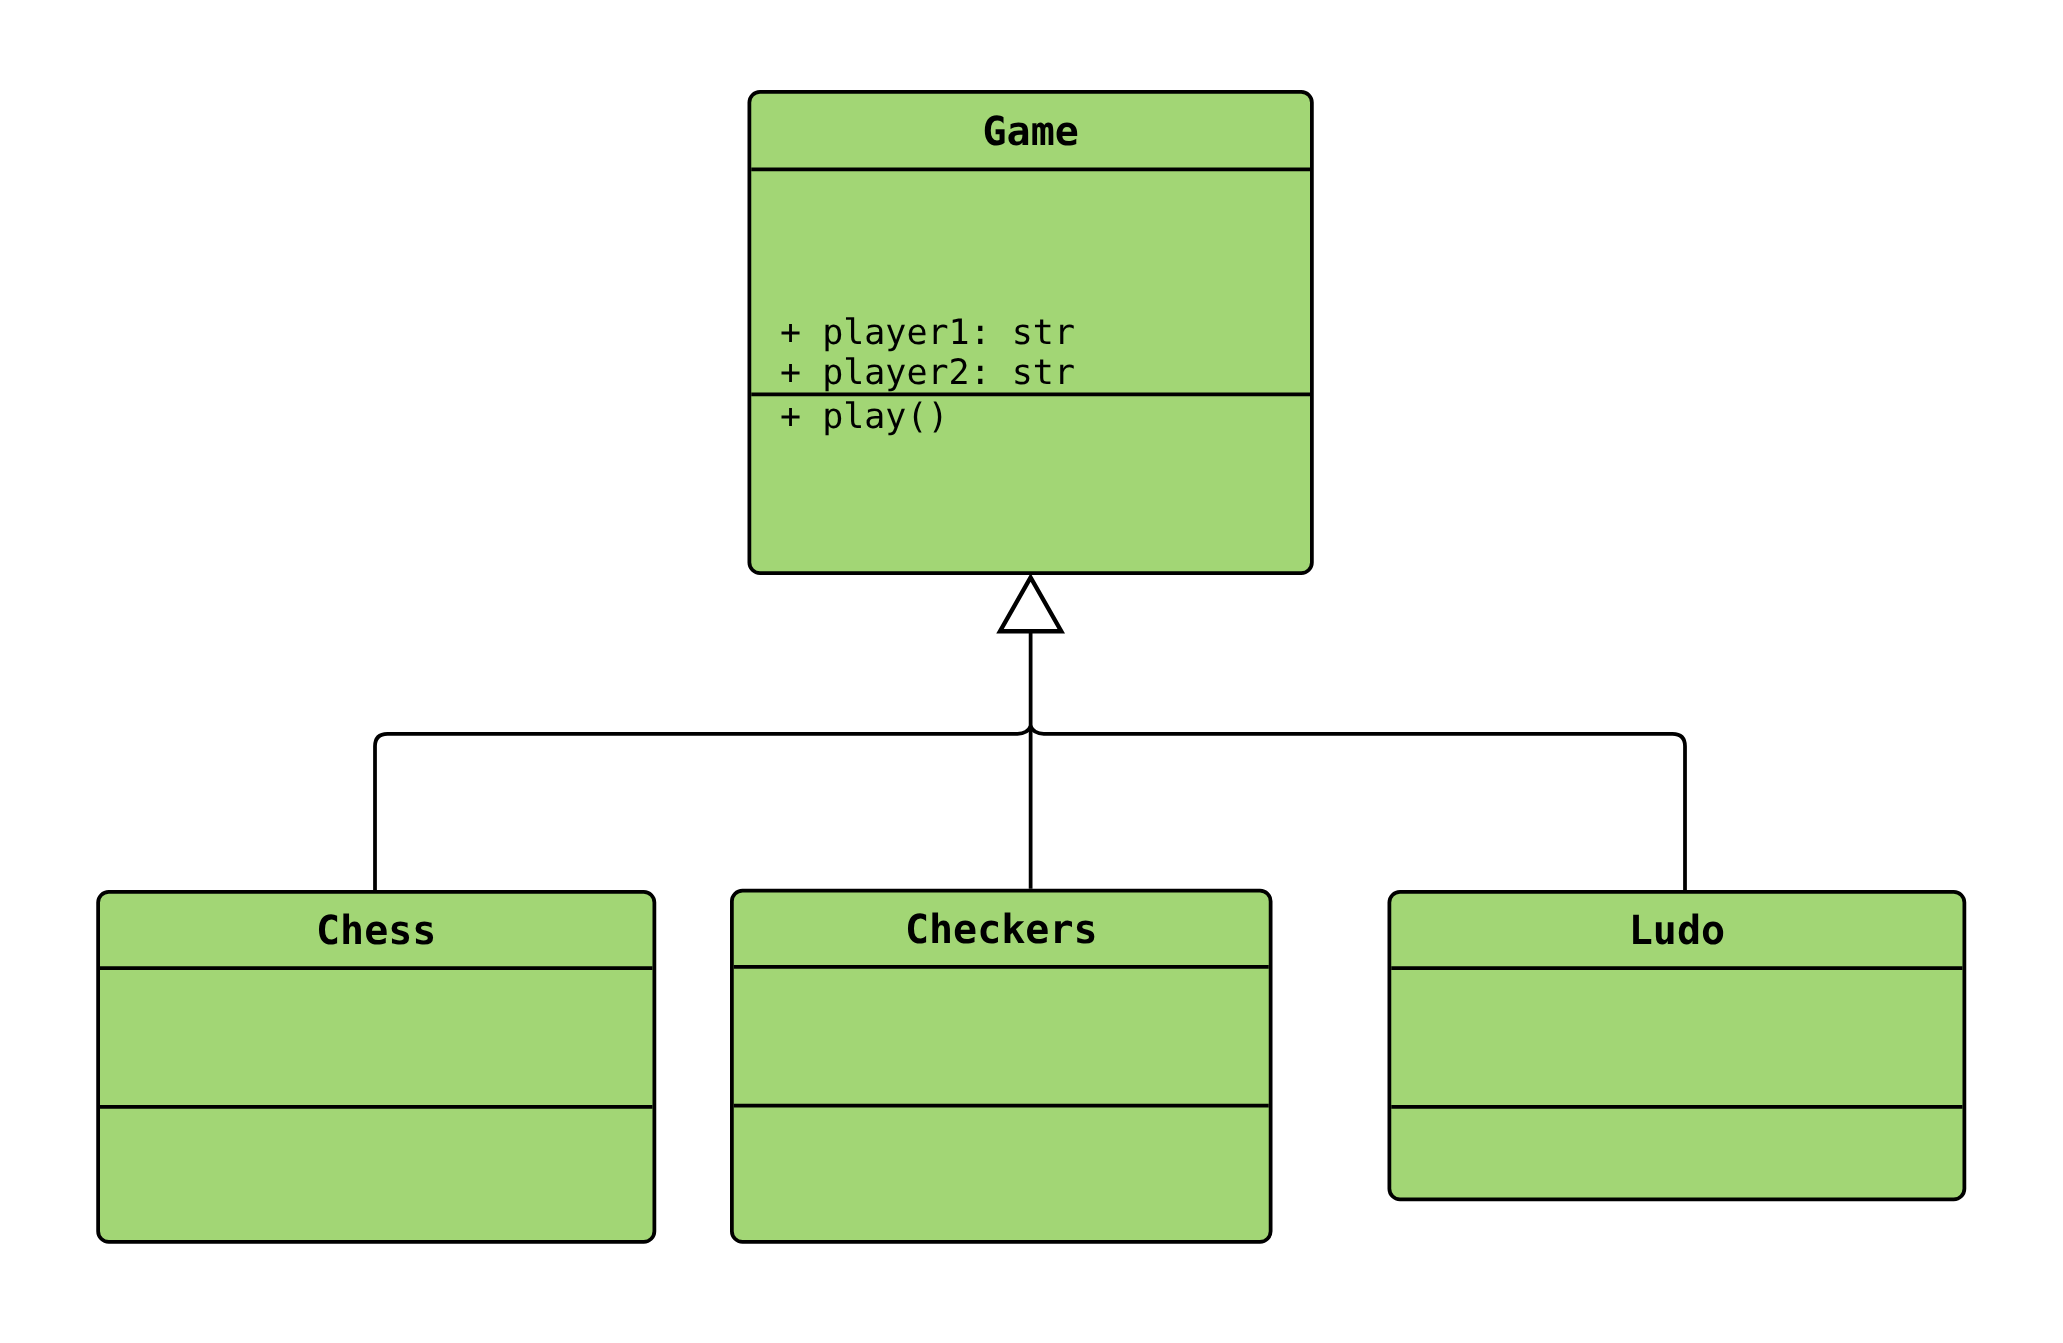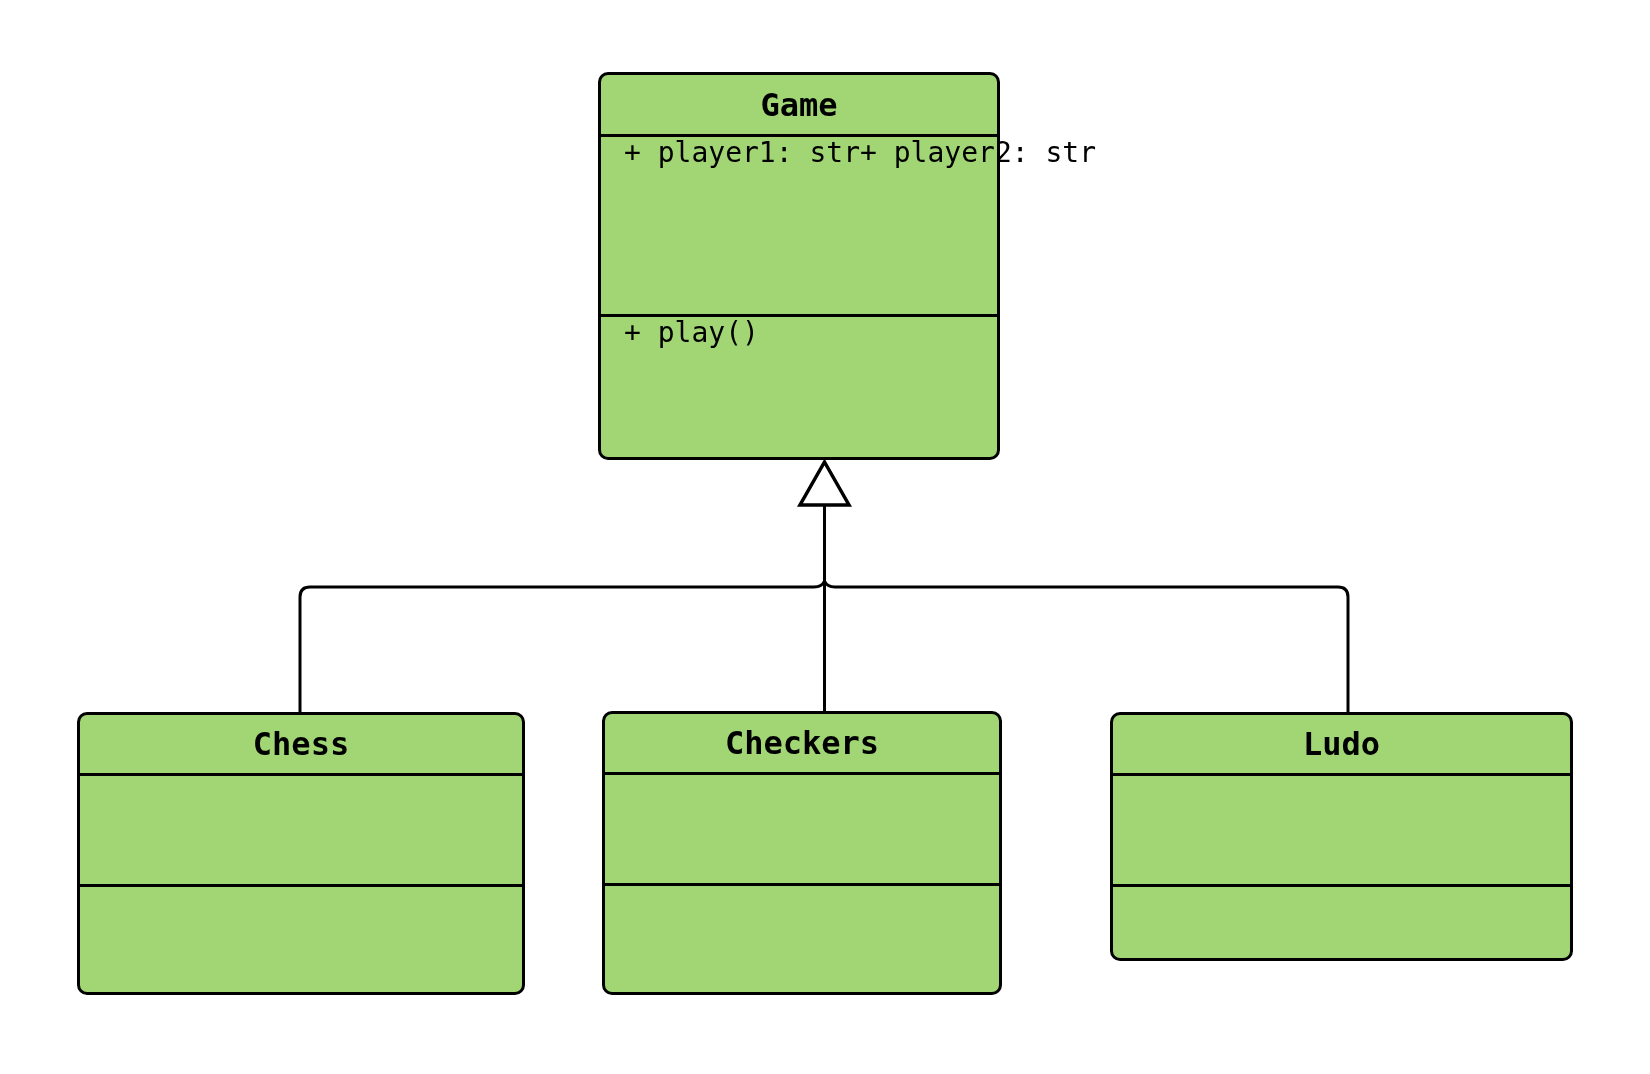--- a/index.html
+++ b/index.html
@@ -45,44 +45,44 @@
     align-items: center;
     justify-content: center;
     font-weight: bold;
     font-size: 32px;
     letter-spacing: 0;
     flex: 0 0 auto;
   }
   .class-attrs {
     border-bottom: 3px solid var(--node-border, #000000);
     display: flex;
-    flex-direction: row;
-    justify-content: space-between;
+    flex-direction: column;
+    justify-content: flex-end;
     padding-left: 23px;
     flex: 0 0 auto;
   }
   .class-methods {
     flex: 1 1 auto;
     display: flex;
     flex-direction: column;
     justify-content: flex-start;
     padding-left: 23px;
   }
   .member {
     font-size: 28px;
     line-height: 32px;
     white-space: pre;
   }
   
-  .box-game     { left: 598px;  top: 72px;  width: 402px; height: 388px; }
+  .box-game     { left: 598px;  top: 72px;  width: 453px; height: 388px; }
   .box-game .class-title { height: 62px; }
   .box-game .class-attrs { height: 180px; }
 
   .box-chess    { left: 77px;   top: 712px; width: 448px; height: 283px; }
-  .box-checkers { left: 602px;  top: 711px; width: 400px; height: 284px; }
+  .box-checkers { left: 584px;  top: 711px; width: 434px; height: 284px; }
   .box-ludo     { left: 1110px; top: 712px; width: 463px; height: 249px; }
   .subclass .class-title { height: 61px; }
   .subclass .class-attrs { height: 111px; }
 </style>
 </head>
 <body>
 
 <div class="canvas">
 
   <svg class="connectors" viewBox="0 0 1650 1074" xmlns="http://www.w3.org/2000/svg">

